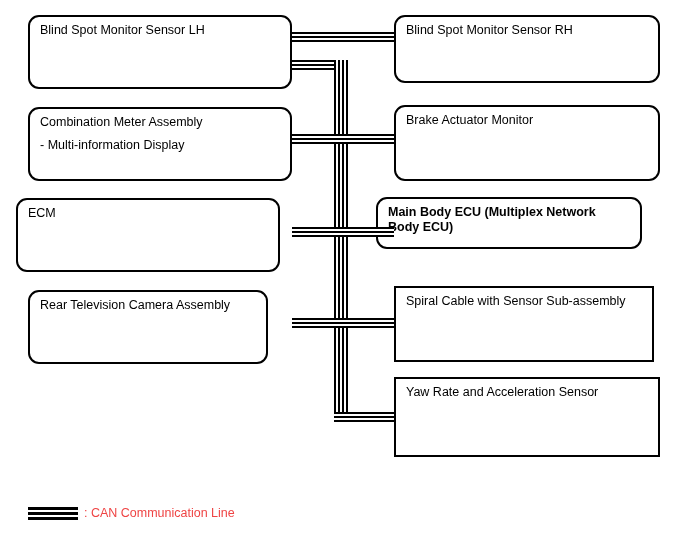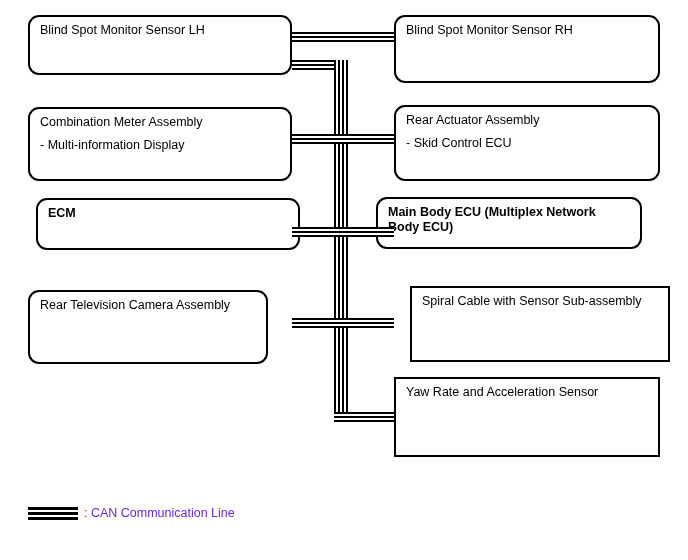--- a/index.html
+++ b/index.html
@@ -45,53 +45,52 @@
     align-items: center;
   }
   #legend .swatch {
     width: 50px;
     height: 13px;
     background: repeating-linear-gradient(180deg, #000000 0 3px, #ffffff 3px 5px);
     margin-right: 6px;
   }
   #legend .legend-label {
     font-size: 12.5px;
-    color: #6d28d9;
+    color: #ef4444;
     white-space: nowrap;
   }
 </style>
 </head>
 <body>
 
 <div id="stage">
   <div id="nodes">
-      <div class="box rounded" style="left: 28px; top: 15px; width: 264px; height: 60px;">
+      <div class="box rounded" style="left: 28px; top: 15px; width: 264px; height: 74px;">
         <span class="box-title">Blind Spot Monitor Sensor LH</span>
       </div>
       <div class="box rounded" style="left: 28px; top: 107px; width: 264px; height: 74px;">
         <span class="box-title">Combination Meter Assembly</span>
         <span class="box-sub">- Multi-information Display</span>
       </div>
-      <div class="box rounded" style="left: 36px; top: 198px; width: 264px; height: 52px; font-weight: bold;">
+      <div class="box rounded" style="left: 16px; top: 198px; width: 264px; height: 74px;">
         <span class="box-title">ECM</span>
       </div>
       <div class="box rounded" style="left: 28px; top: 290px; width: 240px; height: 74px;">
         <span class="box-title">Rear Television Camera Assembly</span>
       </div>
       <div class="box rounded" style="left: 394px; top: 15px; width: 266px; height: 68px;">
         <span class="box-title">Blind Spot Monitor Sensor RH</span>
       </div>
       <div class="box rounded" style="left: 394px; top: 105px; width: 266px; height: 76px;">
-        <span class="box-title">Rear Actuator Assembly</span>
-        <span class="box-sub">- Skid Control ECU</span>
+        <span class="box-title">Brake Actuator Monitor</span>
       </div>
       <div class="box rounded" style="left: 376px; top: 197px; width: 266px; height: 52px; font-weight: bold;">
         <span class="box-title">Main Body ECU (Multiplex Network Body ECU)</span>
       </div>
-      <div class="box square" style="left: 394px; top: 286px; width: 260px; height: 76px; margin-left: 16px;">
+      <div class="box square" style="left: 394px; top: 286px; width: 260px; height: 76px;">
         <span class="box-title">Spiral Cable with Sensor Sub-assembly</span>
       </div>
       <div class="box square" style="left: 394px; top: 377px; width: 266px; height: 80px;">
         <span class="box-title">Yaw Rate and Acceleration Sensor</span>
       </div>
     </div>
   <div id="lines">
       <div class="can-h" style="left: 292px; top: 32px; width: 102px; height: 10px;"></div>
       <div class="can-h" style="left: 292px; top: 60px; width: 56px; height: 10px;"></div>
       <div class="can-v" style="left: 334px; top: 60px; width: 14px; height: 362px;"></div>

